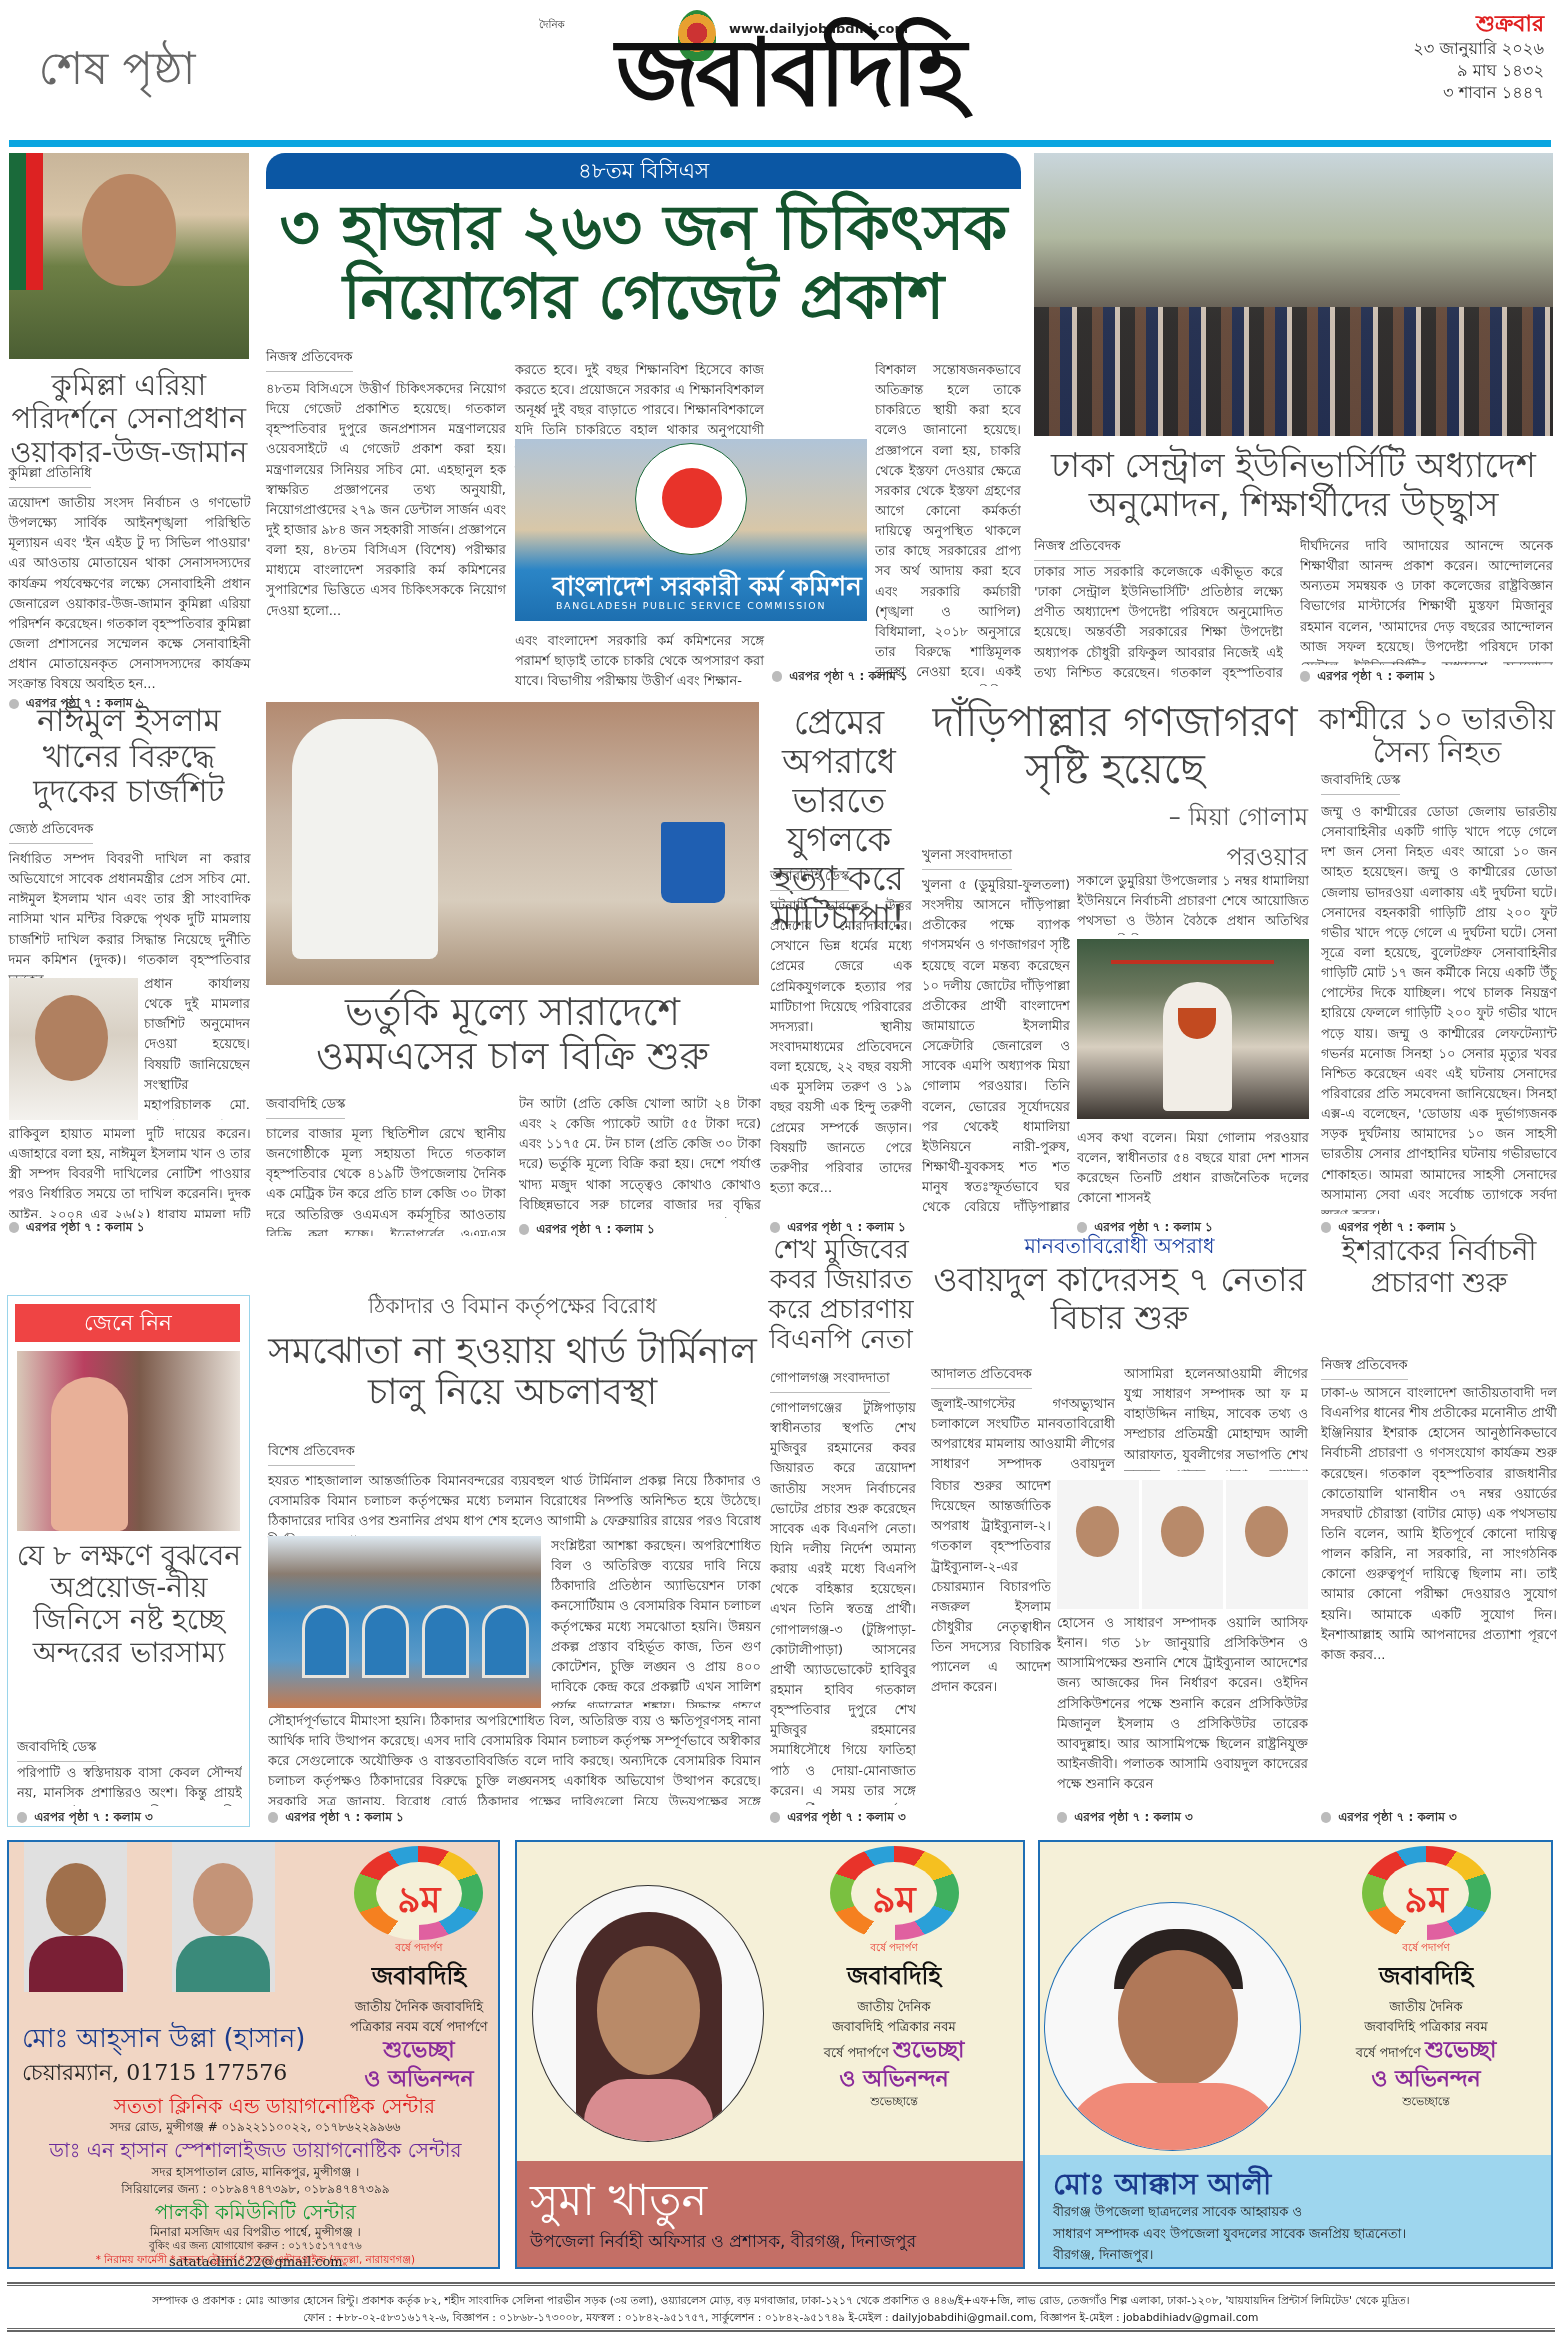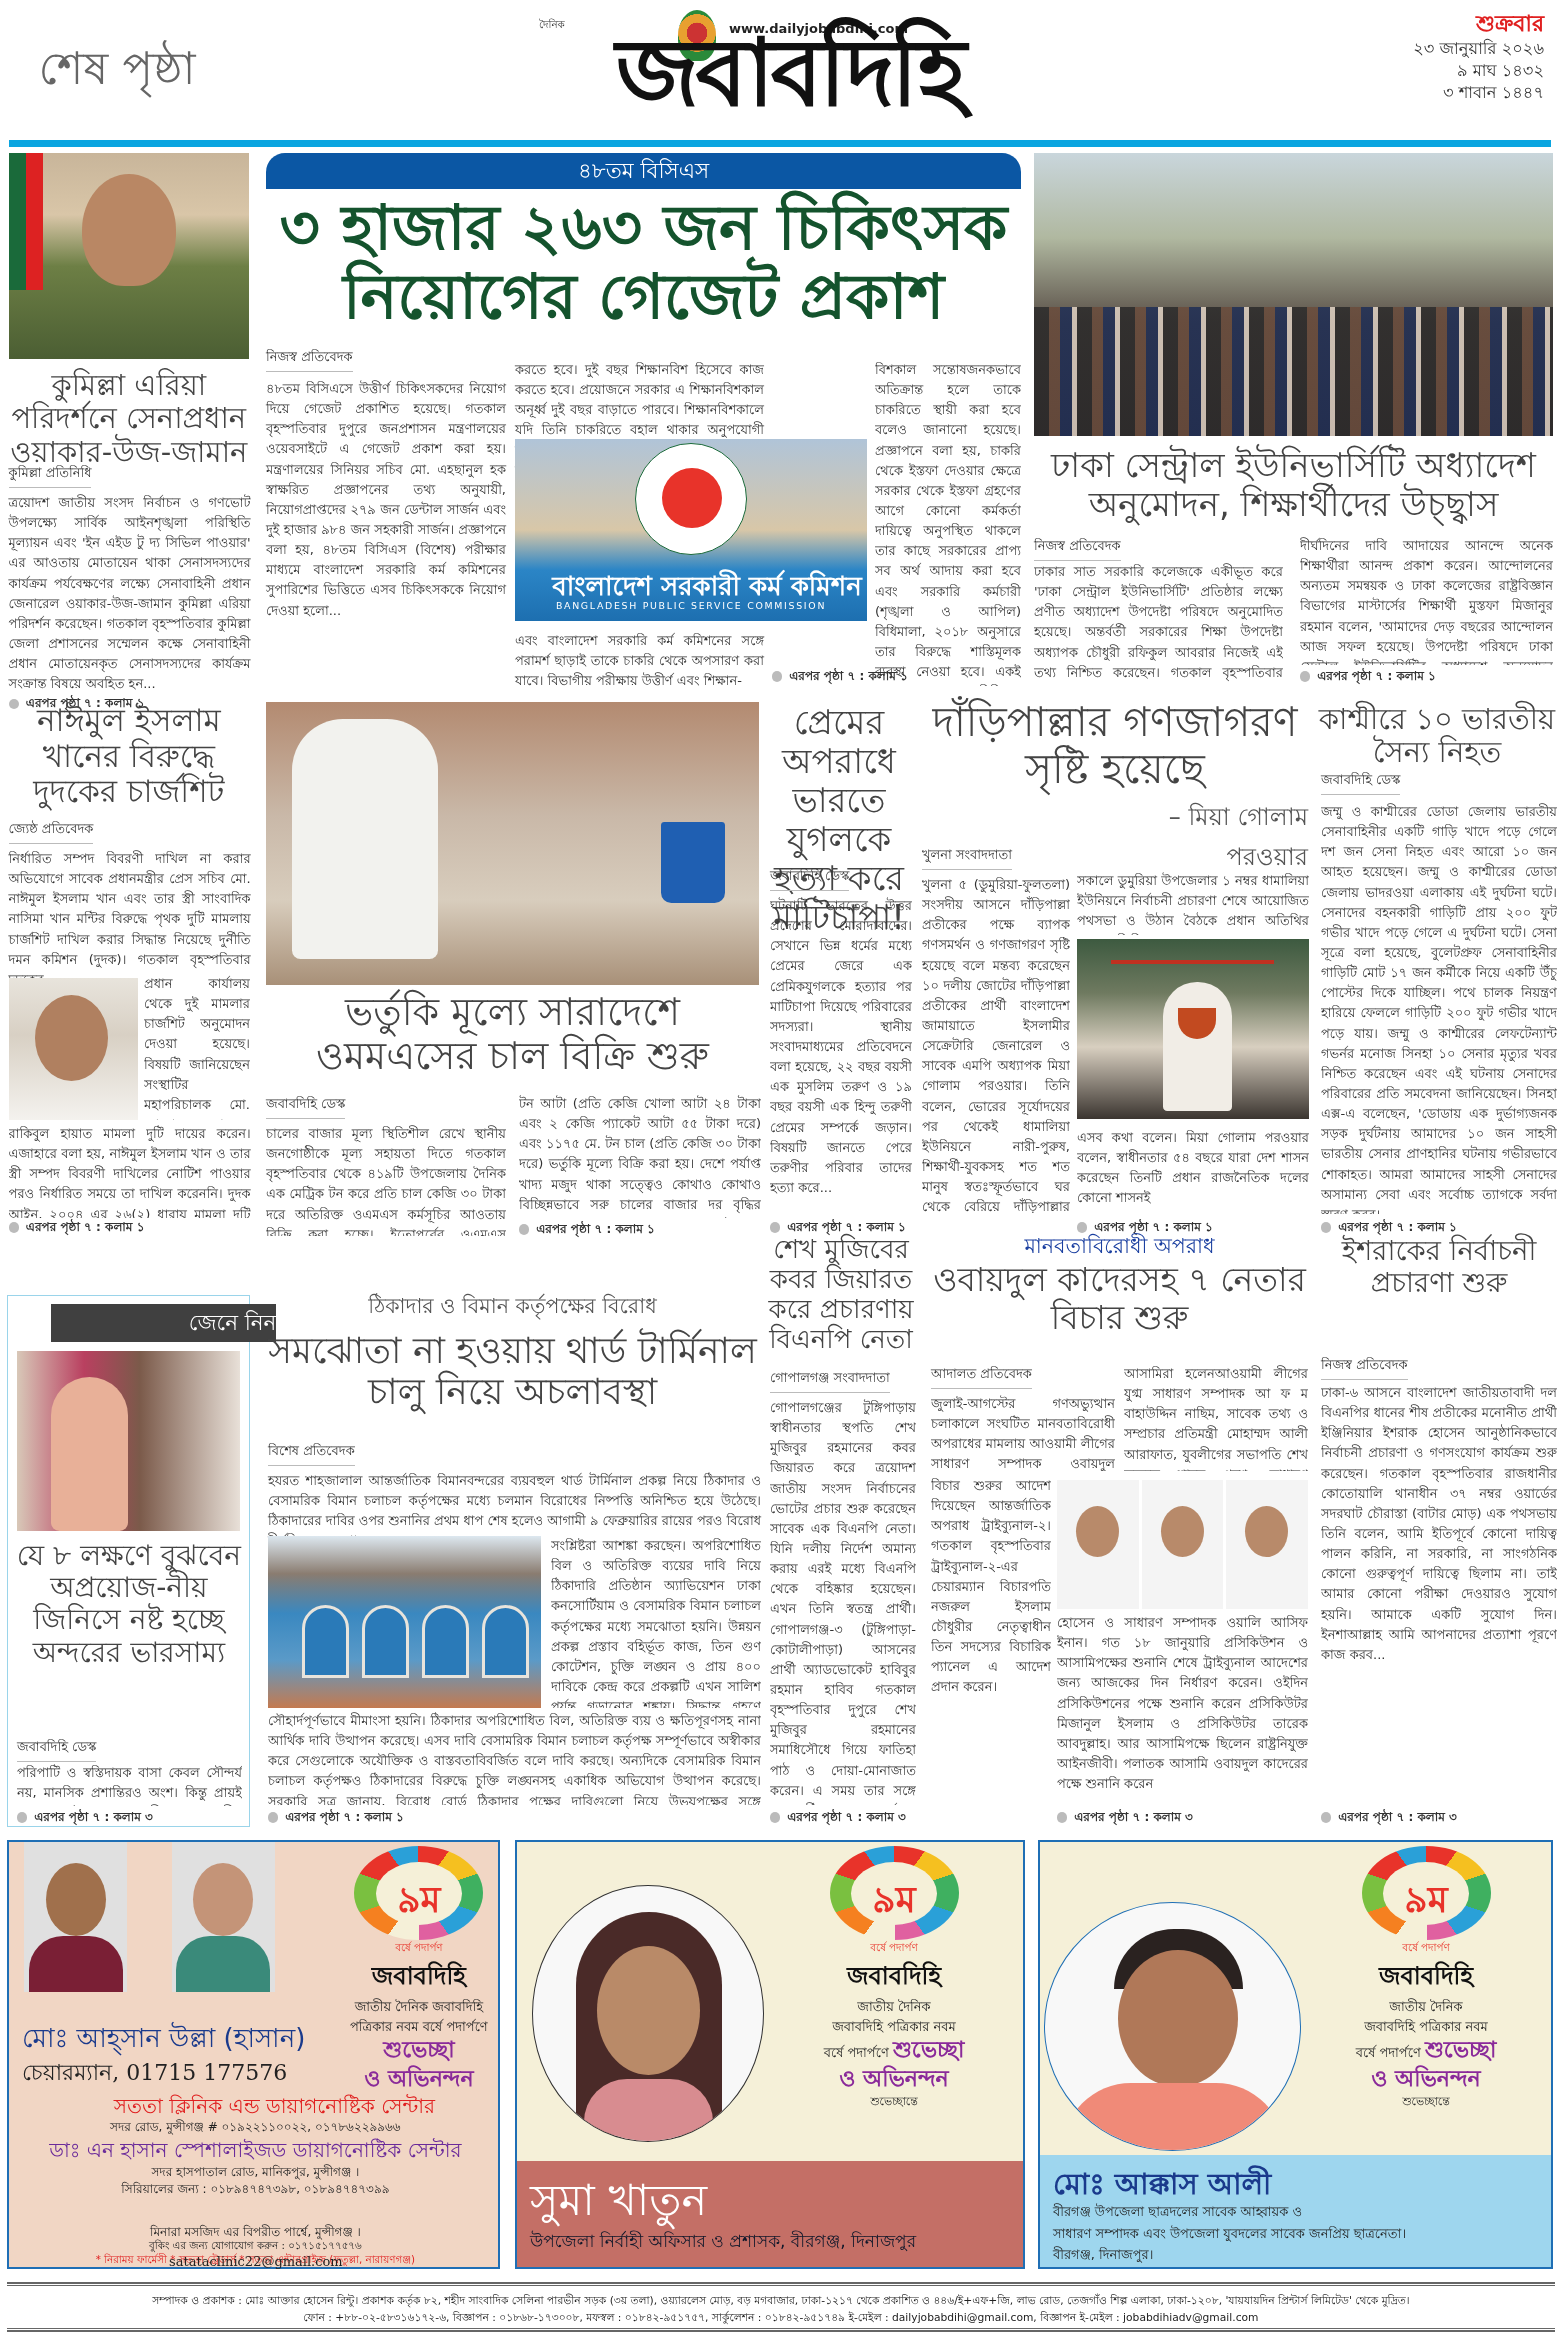--- a/index.html
+++ b/index.html
@@ -60,21 +60,21 @@
   #dari-sub { left: 1081px; top: 798px; width: 227px; font-size: 24px; color: #555; text-align: right; }
   #dari-photo { left: 1077px; top: 939px; width: 232px; height: 180px; background: linear-gradient(180deg,#3d5a40 0%,#6f7a60 30%,#d8cfc0 60%,#3b3530 100%); }
   #dari-photo .scale { position:absolute; left:34px; top:21.4px; width:163px; height:3.4px; background:#c03020; }
   #dari-photo .man { position:absolute; left:86px; top:43px; width:69px; height:129px; background:#f1ede6; border-radius:34px 34px 4.3px 4.3px; }
   #dari-photo .beard { position:absolute; left:101px; top:69px; width:38px; height:31px; border-radius:0 0 19px 19px; background:#c24a20; }
 
   #kashmir-head { left: 1317px; top: 703px; width: 240px; font-size: 29px; color: #444; }
 
   
   #jene-box { left: 6.9px; top: 1295px; width: 243px; height: 532px; border: 1.7px solid #9ad4ea; }
-  #jene-tab { left: 15.4px; top: 1304px; width: 225px; height: 38px; background: #404040; color: #fff; font-size: 21.4px; text-align: right; line-height: 38px; margin-left: 36px; }
+  #jene-tab { left: 15.4px; top: 1304px; width: 225px; height: 38px; background: #ef4444; color: #fff; font-size: 21.4px; text-align: center; line-height: 38px; }
   #closet-photo { left: 17px; top: 1351px; width: 223px; height: 180px; background: linear-gradient(90deg,#d8c8b8 0%,#b94060 30%,#7b5a4a 55%,#e8e0d8 100%); }
   #closet-photo .girl { position:absolute; left:34px; top:26px; width:77px; height:154px; background:#e8b098; border-radius:39px 39px 8.6px 8.6px; }
   #jene-head { left: 15.4px; top: 1540px; width: 227px; font-size: 28px; color: #444; }
 
   #airport-sup { left: 266px; top: 1295px; width: 493px; font-size: 20.6px; color: #555; }
   #airport-head { left: 266px; top: 1330px; width: 493px; font-size: 36px; color: #444; }
 
   #mujib-head { left: 768px; top: 1235px; width: 146px; font-size: 26px; color: #444; }
 
   #oc-sup { left: 931px; top: 1235px; width: 377px; font-size: 20.6px; color: #1a3fa0; text-align:center; }
@@ -333,20 +333,21 @@
     <div class="greet">শুভেচ্ছা</div>
     <div class="greet">ও অভিনন্দন</div>
   </div>
   <div id="ad1-name">মোঃ আহ্সান উল্লা (হাসান)</div>
   <div id="ad1-role">চেয়ারম্যান, 01715 177576</div>
   <div class="ad1-line ad1-red" style="top:249px;padding-left:38px;">সততা ক্লিনিক এন্ড ডায়াগনোষ্টিক সেন্টার</div>
   <div class="ad1-line ad1-small" style="top:276px;">সদর রোড, মুন্সীগঞ্জ # ০১৯২২১১০০২২, ০১৭৮৬২২৯৯৬৬</div>
   <div class="ad1-line ad1-purple" style="top:293px;">ডাঃ এন হাসান স্পেশালাইজড ডায়াগনোষ্টিক সেন্টার</div>
   <div class="ad1-line ad1-small" style="top:321px;">সদর হাসপাতাল রোড, মানিকপুর, মুন্সীগঞ্জ ।</div>
   <div class="ad1-line ad1-small" style="top:338px;">সিরিয়ালের জন্য : ০১৮৯৪৭৪৭৩৯৮, ০১৮৯৪৭৪৭৩৯৯</div>
+  <div class="ad1-line ad1-green" style="top:355px;">পালকী কমিউনিটি সেন্টার</div>
   <div class="ad1-line ad1-small" style="top:381px;">মিনারা মসজিদ এর বিপরীত পার্শ্বে, মুন্সীগঞ্জ ।</div>
   <div class="ad1-line ad1-small" style="top:396px;font-size:10.3px;">বুকিং এর জন্য যোগাযোগ করুন : ০১৭১৫১৭৭৫৭৬</div>
   <div class="ad1-line" style="top:410px;font-size:10.3px;color:#e02020;">* নিরাময় ফার্মেসী * সততা ট্রেডার্স * সততা এন্টারপ্রাইজ (ফতুল্লা, নারায়ণগঞ্জ)</div>
 </div>
 <div class="abs" style="left:6.9px;top:2254px;width:498px;text-align:center;font-size:13px;font-family:'DejaVu Serif',serif;color:#222;">satataclinic22@gmail.com</div>
 
 <div class="ad" id="ad2">
   <div class="oval" style="left:15.4px;top:43px;width:232px;height:257px;">
     <div class="hair" style="left:43px;top:26px;width:146px;height:223px;border-radius:73px 73px 17px 17px;"></div>
     <div class="f" style="left:64px;top:60px;width:103px;height:129px;"></div>

